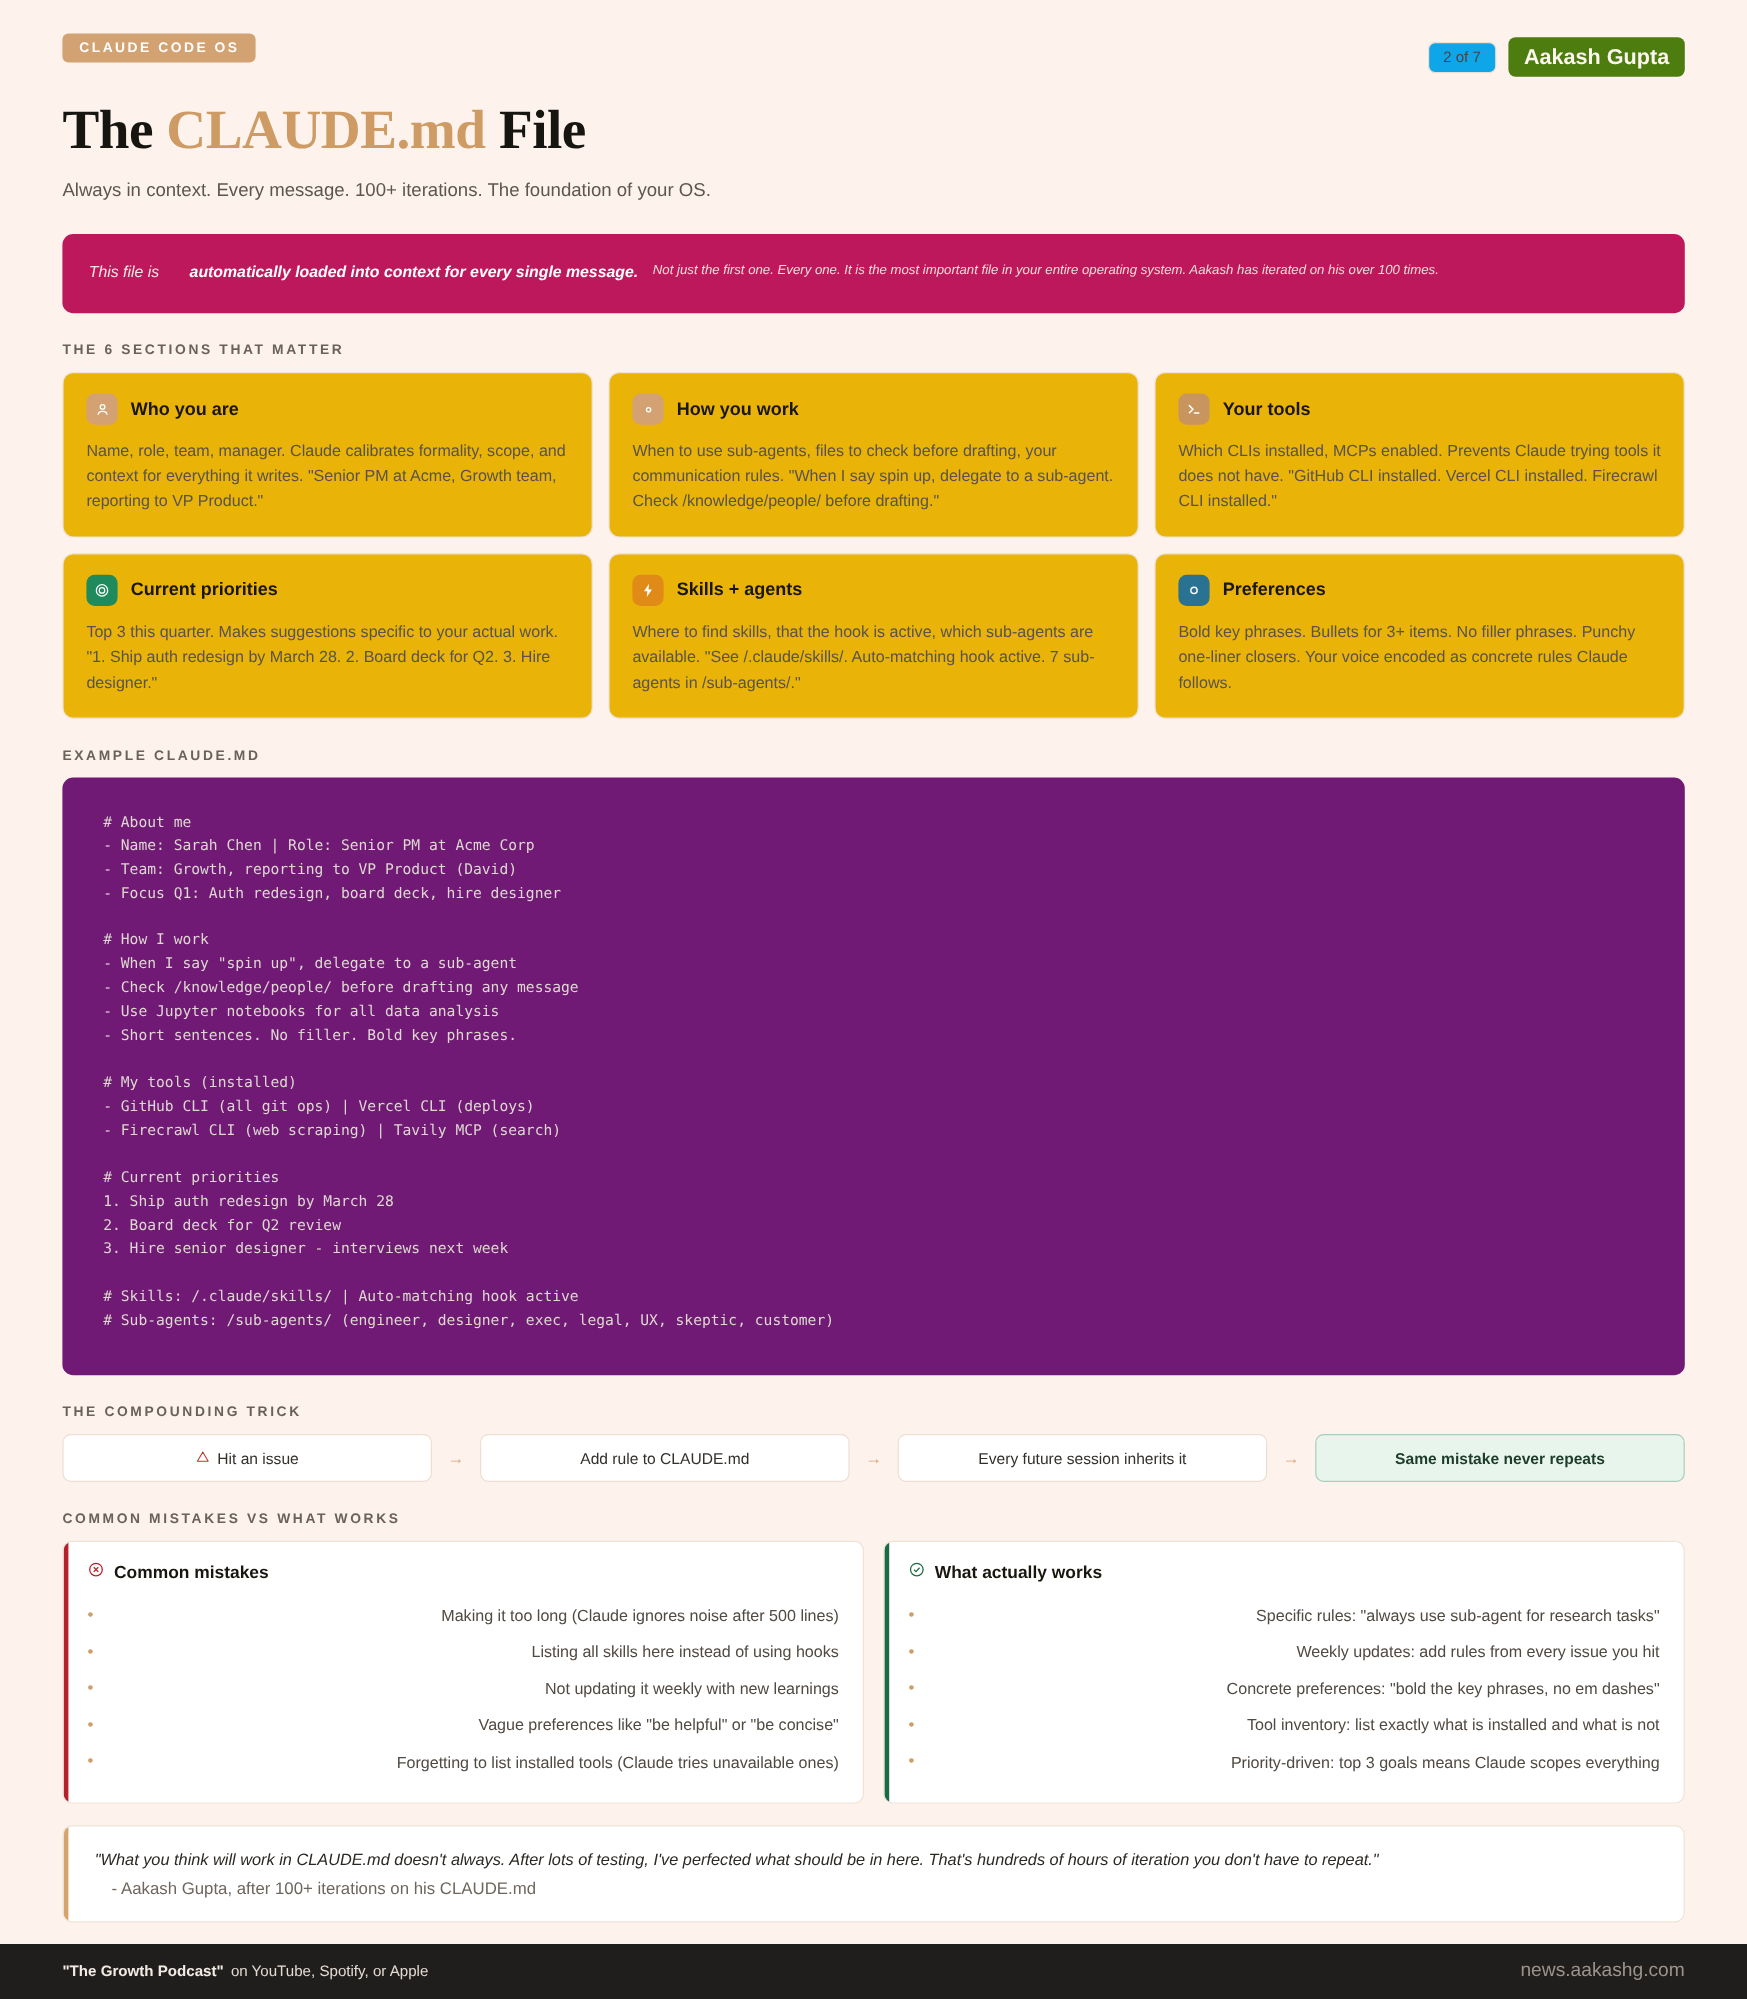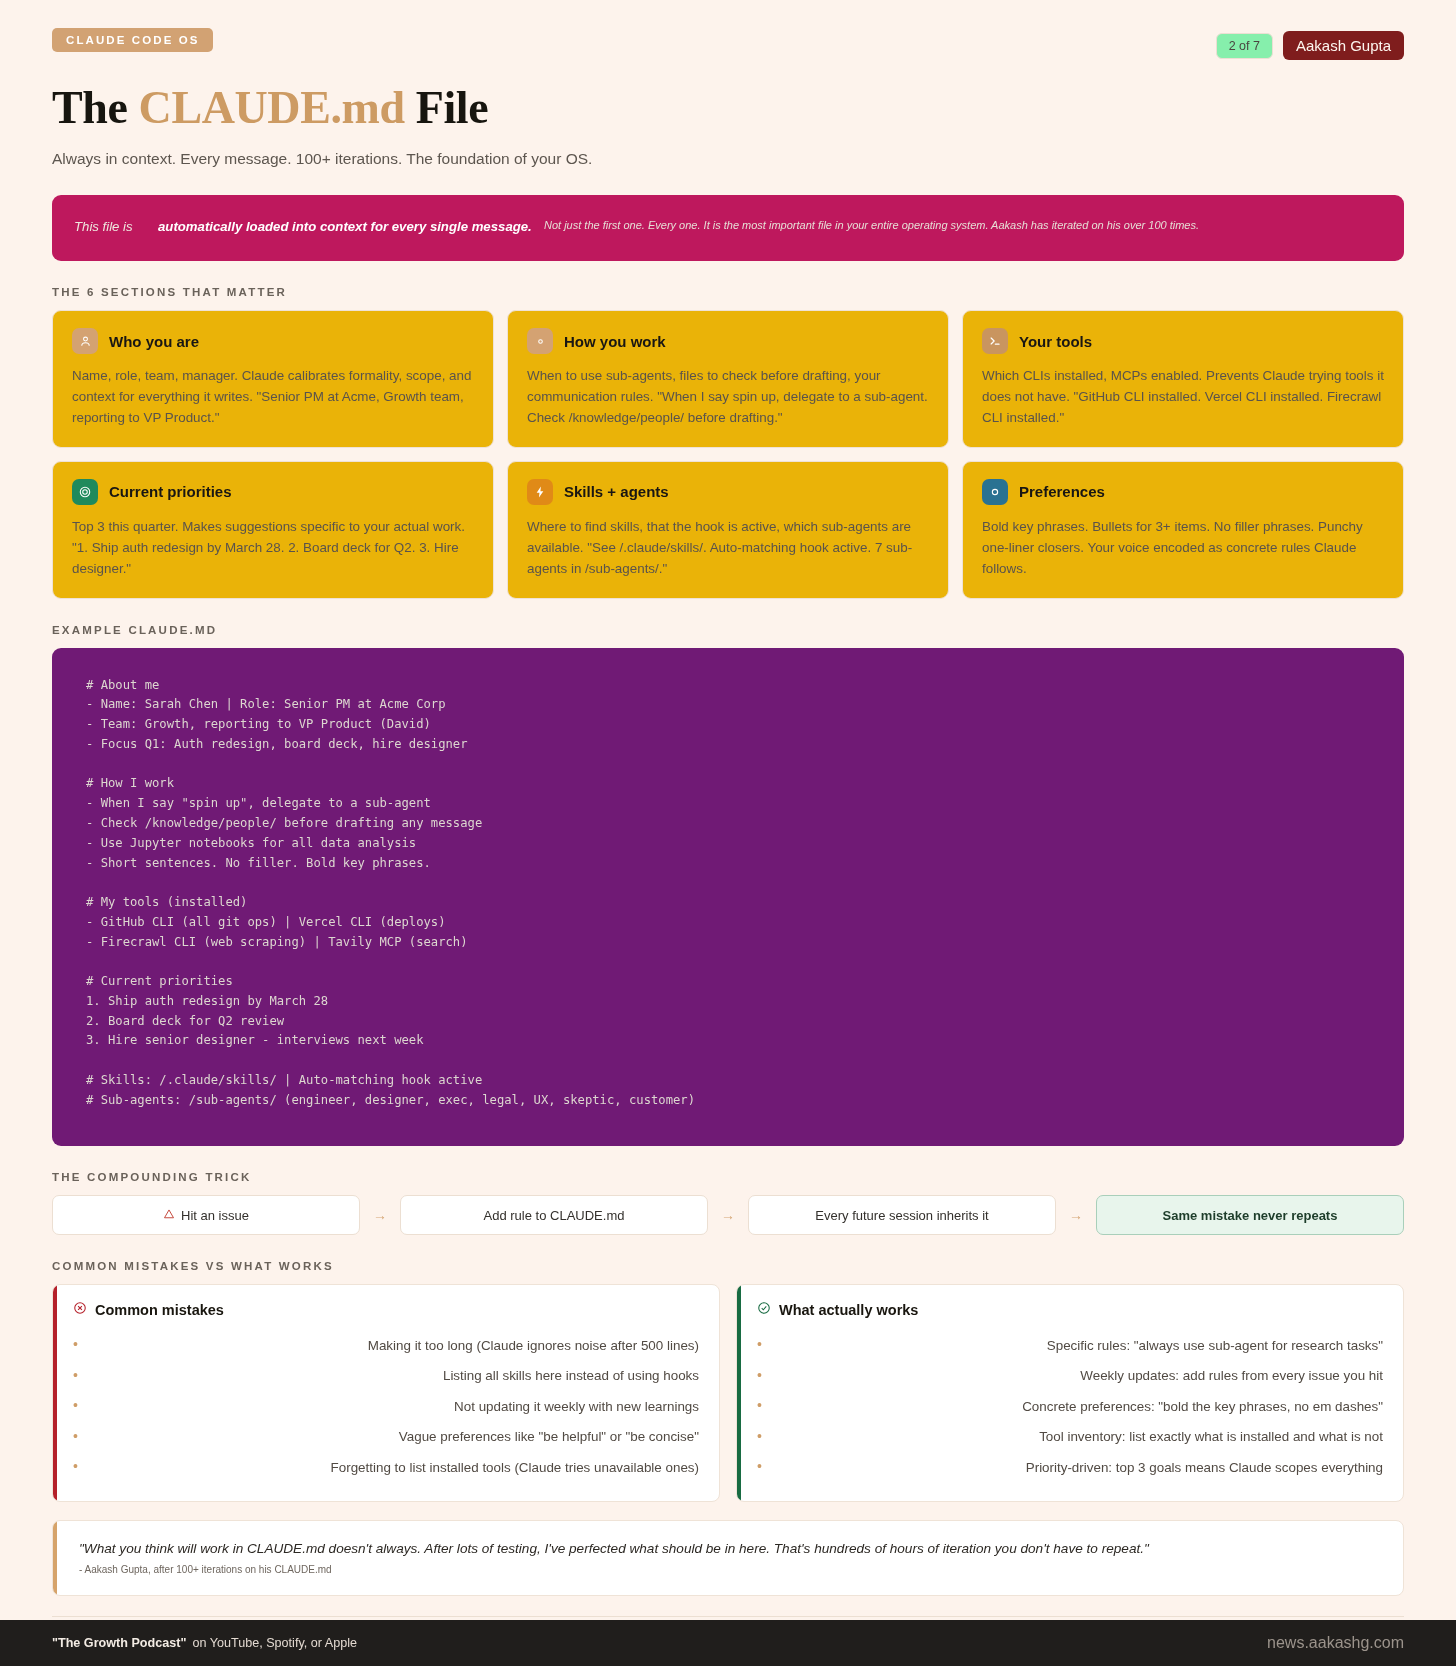--- a/index.html
+++ b/index.html
@@ -23,33 +23,33 @@
     font-weight: bold;
     letter-spacing: 2.1px;
     padding: 6px 13px 6px 14px;
     border-radius: 5px;
   }
   .top-right {
     position: absolute; right: 0; top: 3px;
     display: flex; align-items: center; gap: 10px;
   }
   .pill-count {
-    background: #86efac;
+    background: #0ea5e9;
     border: 1px solid #ecdfd3;
     border-radius: 6px;
     font-size: 12.5px;
     color: #4a4440;
     padding: 5px 12px;
   }
   .pill-author {
-    background: #7f1d1d;
+    background: #4d7c0f;
     color: #fdf6ef;
     border-radius: 6px;
-    font-size: 15px;
-    font-weight: normal;
+    font-size: 18px;
+    font-weight: bold;
     padding: 6px 13px;
   }
 
   h1.title {
     font-family: "Liberation Serif", serif;
     font-size: 46px;
     font-weight: bold;
     color: #17150f;
     letter-spacing: -0.4px;
     margin-top: 22px;
@@ -198,21 +198,21 @@
     border: 1px solid #efe3d7;
     border-radius: 8px;
     padding: 20px 26px 20px 26px;
     position: relative; overflow: hidden;
   }
   .quote::before {
     content: ""; position: absolute; left: 0; top: 0; bottom: 0; width: 4px;
     background: #d6a36a;
   }
   .quote-text { font-size: 13.6px; font-style: italic; color: #2c2823; }
-  .quote-attr { font-size: 10px; color: #6e665e; margin-top: 8px; }
+  .quote-attr { font-size: 14px; color: #6e665e; margin-top: 8px; margin-left: 14px; }
 
   .source {
     font-size: 10.6px; color: #8b827a;
     border-top: 1px solid #ecdfd2;
     margin-top: 20px; padding-top: 9px; padding-bottom: 14px;
   }
 
   
   .footer {
     position: absolute; left: 0; right: 0; bottom: 0;

